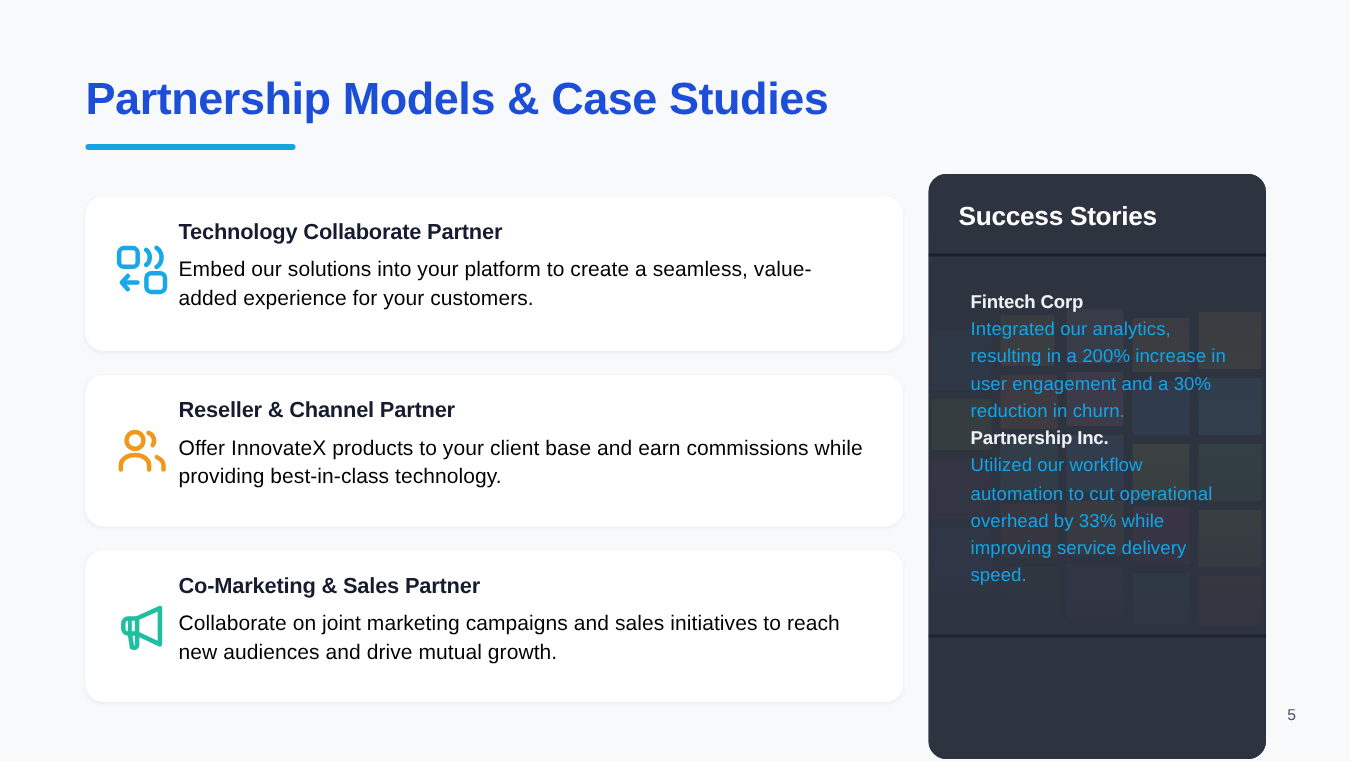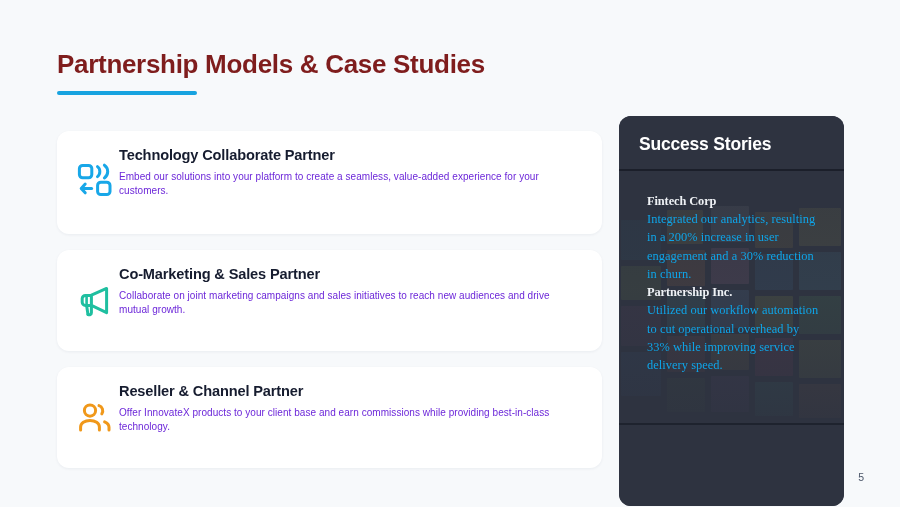--- a/index.html
+++ b/index.html
@@ -22,23 +22,23 @@
   }
 
   
   .title-block {
     position: absolute;
     left: 57px;
     top: 50px;
     width: 600px;
   }
   .slide-title {
-    font-size: 26px;
+    font-size: 30px;
     font-weight: 700;
-    color: #7f1d1d;
+    color: #1d4ed8;
     letter-spacing: -0.3px;
     line-height: 1.15;
     margin: 0;
     white-space: nowrap;
   }
   .title-underline {
     margin-top: 11px;
     width: 140px;
     height: 4px;
     border-radius: 2px;
@@ -80,22 +80,22 @@
   .card.c1 .card-icon { top: 48%; }
   .card-title {
     font-size: 14.6px;
     font-weight: 700;
     color: #161c2f;
     letter-spacing: -0.15px;
     margin: 0 0 5px 0;
     line-height: 1.2;
   }
   .card-desc {
-    font-size: 10px;
-    color: #6d28d9;
+    font-size: 14px;
+    color: #000000;
     line-height: 1.42;
     margin: 0;
     letter-spacing: 0.05px;
   }
 
   
   .stories-panel {
     position: absolute;
     left: 619px;
     top: 116px;
@@ -157,21 +157,20 @@
     font-weight: 700;
     color: #ffffff;
     letter-spacing: -0.2px;
     margin: 0;
   }
   .stories-body {
     position: absolute;
     left: 28px;
     top: 76px;
     width: 176px;
-    font-family: Liberation Serif, serif;
   }
   .story { margin-bottom: 0px; }
   .story-name {
     font-size: 12.4px;
     font-weight: 700;
     color: #eef1f5;
     line-height: 1.47;
     margin: 0;
     letter-spacing: -0.1px;
   }
@@ -213,45 +212,45 @@
           <path d="M20.5 3.6 C23.6 5.8 23.6 11.4 20.5 13.6" stroke="#18a7e8" stroke-width="3" stroke-linecap="round"></path>
           <path d="M27.4 2.2 C31.8 5.2 31.8 12.0 27.4 15.0" stroke="#18a7e8" stroke-width="3" stroke-linecap="round"></path>
           <path d="M14.6 25.4 H5.0" stroke="#18a7e8" stroke-width="3" stroke-linecap="round"></path>
           <path d="M8.2 21.0 L4.2 25.4 L8.2 29.8" stroke="#18a7e8" stroke-width="3" stroke-linecap="round" stroke-linejoin="round"></path>
         </svg>
       </span>
       <h2 class="card-title">Technology Collaborate Partner</h2>
       <p class="card-desc">Embed our solutions into your platform to create a seamless, value-added experience for your customers.</p>
     </div>
 
+    <div class="card c3">
+      <span class="card-icon">
+        <svg width="36" height="34" viewBox="0 0 36 34" fill="none" xmlns="http://www.w3.org/2000/svg">
+          <circle cx="13.0" cy="9.6" r="5.6" stroke="#f0981a" stroke-width="3"></circle>
+          <path d="M22.0 4.6 C25.4 5.6 26.8 9.8 24.8 12.8" stroke="#f0981a" stroke-width="3" stroke-linecap="round"></path>
+          <path d="M3.6 29.0 V26.0 C3.6 22.2 7.8 19.4 13.0 19.4 C18.2 19.4 22.4 22.2 22.4 26.0 V29.0" stroke="#f0981a" stroke-width="3" stroke-linecap="round" stroke-linejoin="round"></path>
+          <path d="M27.6 20.8 C30.4 22.0 32.0 24.0 32.0 26.2 V29.0" stroke="#f0981a" stroke-width="3" stroke-linecap="round" stroke-linejoin="round"></path>
+        </svg>
+      </span>
+      <h2 class="card-title">Reseller &amp; Channel Partner</h2>
+      <p class="card-desc">Offer InnovateX products to your client base and earn commissions while providing best-in-class technology.</p>
+    </div>
+
     <div class="card c2">
       <span class="card-icon">
         <svg width="36" height="34" viewBox="0 0 36 34" fill="none" xmlns="http://www.w3.org/2000/svg">
           <path d="M29.6 4.4 L14.4 11.2 V21.4 L29.6 28.6 Z" stroke="#1fbfa0" stroke-width="3" stroke-linejoin="round"></path>
           <path d="M14.4 11.4 H8.4 A3.2 3.2 0 0 0 5.2 14.6 V18.2 A3.2 3.2 0 0 0 8.4 21.4 H14.4" stroke="#1fbfa0" stroke-width="3" stroke-linejoin="round"></path>
           <path d="M9.6 21.6 L11.0 30.4" stroke="#1fbfa0" stroke-width="3" stroke-linecap="round"></path>
           <path d="M11.0 30.4 C12.6 31.4 14.4 30.6 14.4 28.8 V22.0" stroke="#1fbfa0" stroke-width="3" stroke-linecap="round" stroke-linejoin="round"></path>
           <path d="M9.6 12.2 V21.0" stroke="#1fbfa0" stroke-width="2.6" stroke-linecap="round"></path>
         </svg>
       </span>
       <h2 class="card-title">Co-Marketing &amp; Sales Partner</h2>
       <p class="card-desc">Collaborate on joint marketing campaigns and sales initiatives to reach new audiences and drive mutual growth.</p>
-    </div>
-
-    <div class="card c3">
-      <span class="card-icon">
-        <svg width="36" height="34" viewBox="0 0 36 34" fill="none" xmlns="http://www.w3.org/2000/svg">
-          <circle cx="13.0" cy="9.6" r="5.6" stroke="#f0981a" stroke-width="3"></circle>
-          <path d="M22.0 4.6 C25.4 5.6 26.8 9.8 24.8 12.8" stroke="#f0981a" stroke-width="3" stroke-linecap="round"></path>
-          <path d="M3.6 29.0 V26.0 C3.6 22.2 7.8 19.4 13.0 19.4 C18.2 19.4 22.4 22.2 22.4 26.0 V29.0" stroke="#f0981a" stroke-width="3" stroke-linecap="round" stroke-linejoin="round"></path>
-          <path d="M27.6 20.8 C30.4 22.0 32.0 24.0 32.0 26.2 V29.0" stroke="#f0981a" stroke-width="3" stroke-linecap="round" stroke-linejoin="round"></path>
-        </svg>
-      </span>
-      <h2 class="card-title">Reseller &amp; Channel Partner</h2>
-      <p class="card-desc">Offer InnovateX products to your client base and earn commissions while providing best-in-class technology.</p>
     </div>
 
   </div>
 
   <div class="stories-panel">
 
     <div class="stories-bg">
       <div class="notes">
         <div class="note" style="left:2px;  top:24px;  width:40px; height:40px; background:#2b6f86;"></div>
         <div class="note" style="left:2px;  top:70px;  width:40px; height:34px; background:#8aa84a;"></div>

